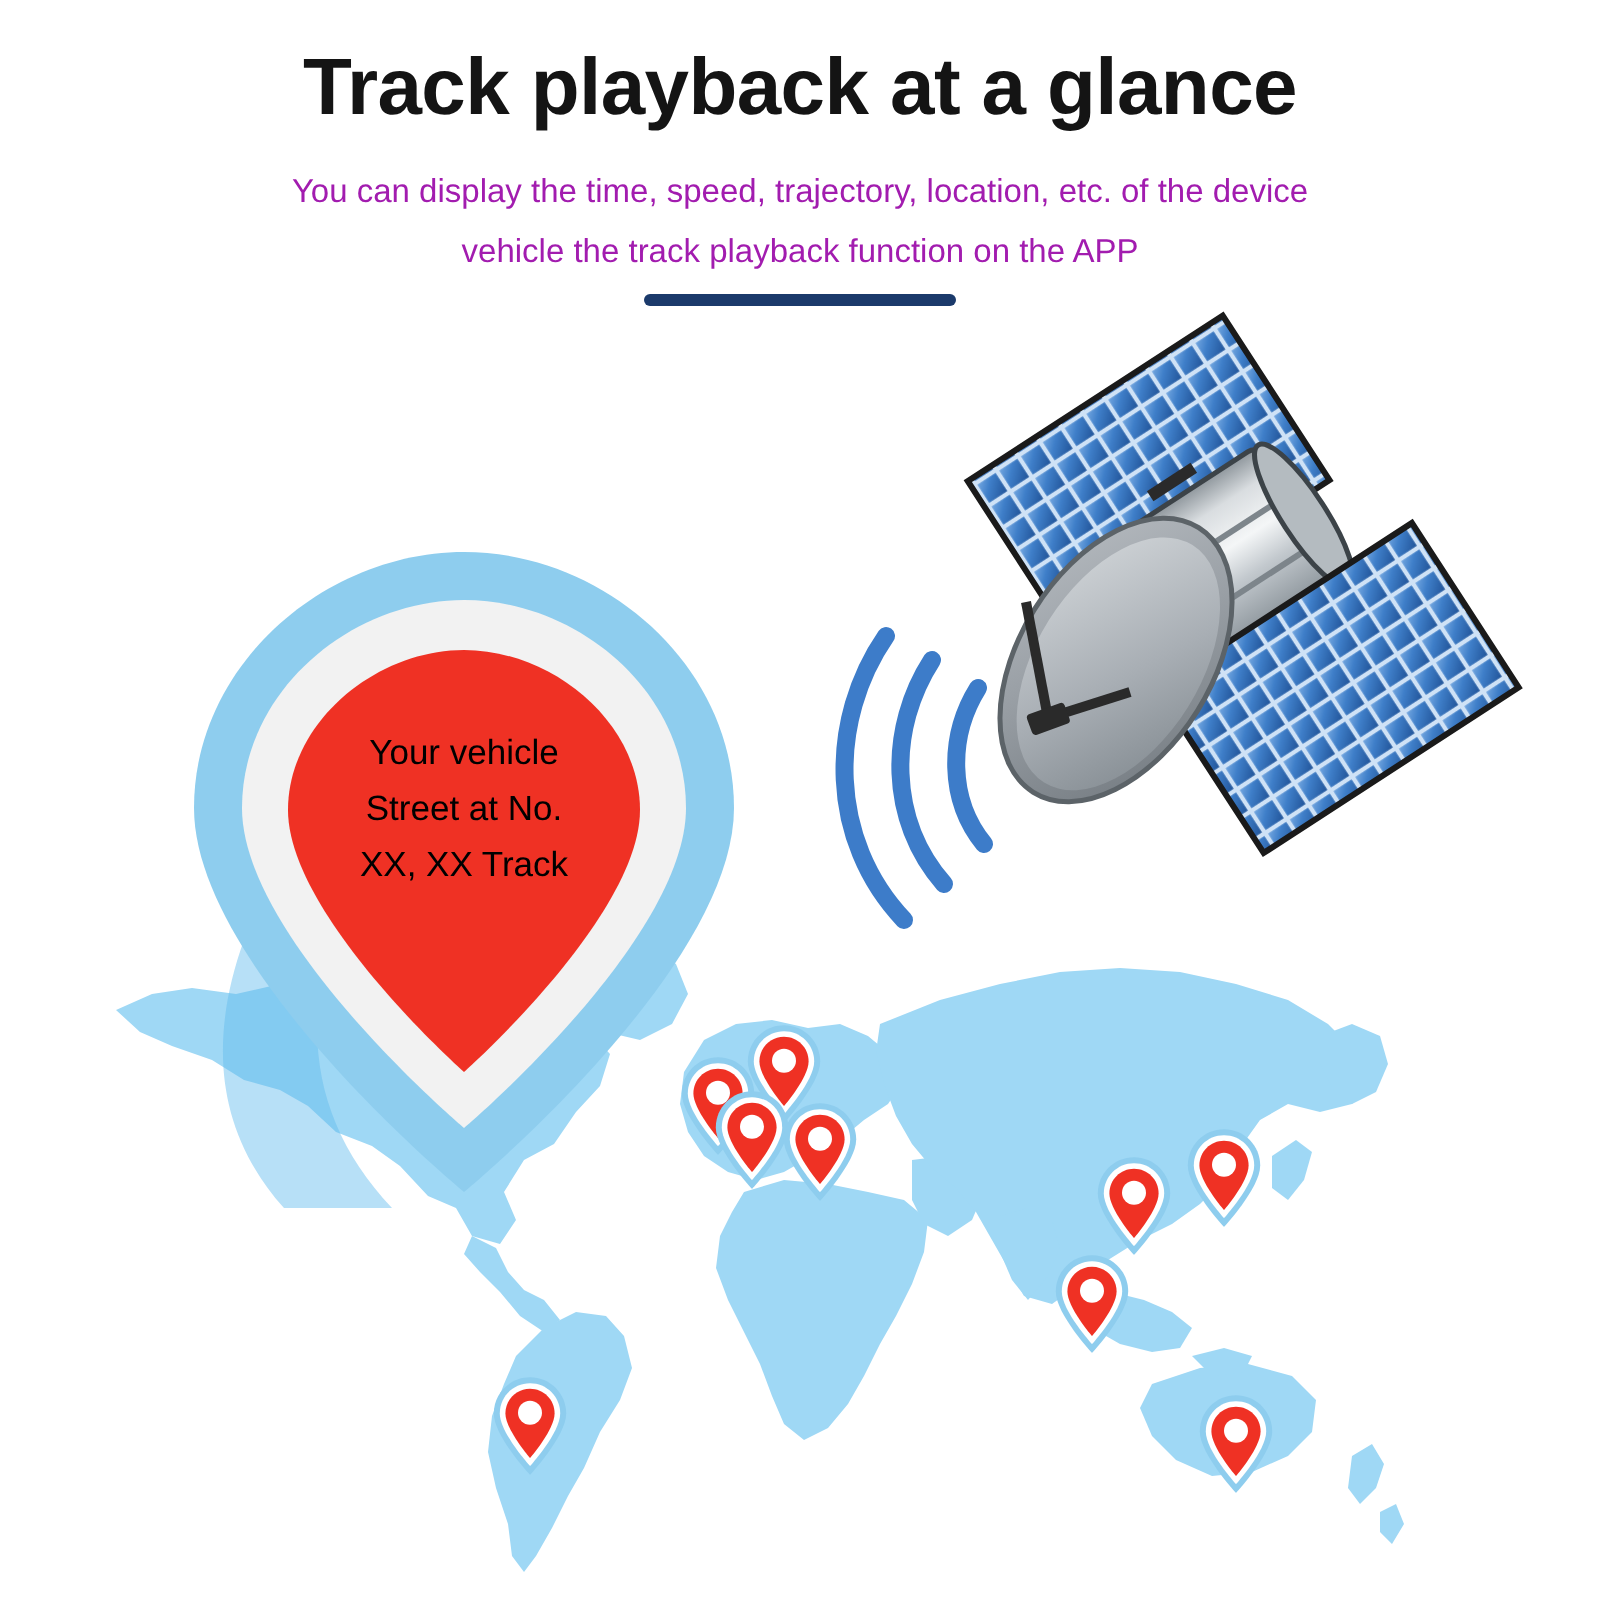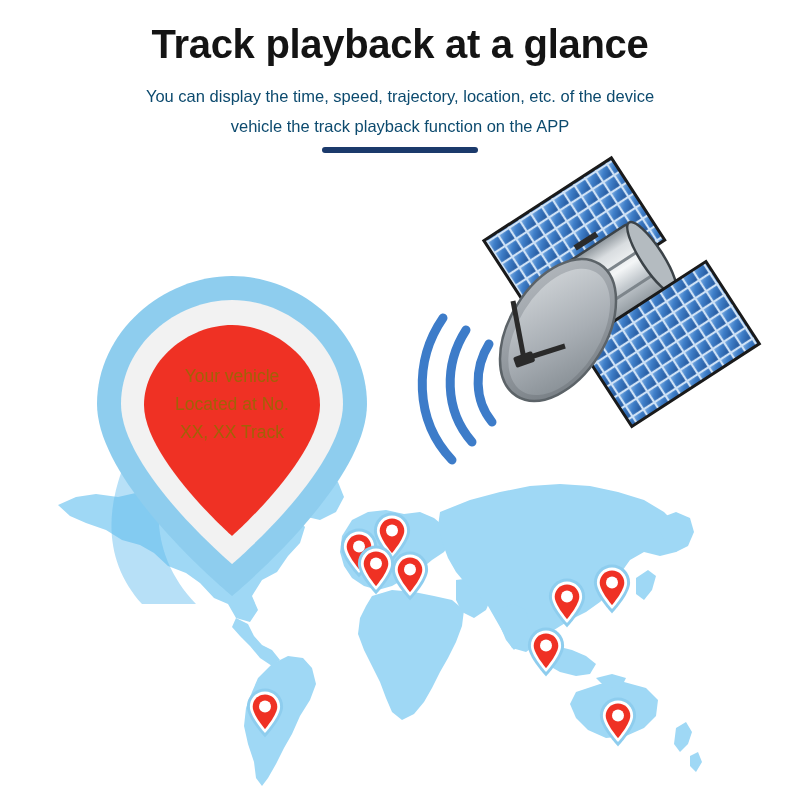--- a/index.html
+++ b/index.html
@@ -34,21 +34,21 @@
     font-weight: bold;
     letter-spacing: -0.3px;
     color: #141414;
     font-family: "Liberation Sans", sans-serif;
   }
   .subtitle-block {
     margin-top: 14px;
   }
   .subtitle-line {
     font-size: 16.5px;
-    color: #0c4a6e;
+    color: #a21caf;
     line-height: 30px;
     font-family: "Liberation Sans", sans-serif;
   }
   .accent-bar {
     width: 156px;
     height: 6px;
     background: #1b3a6b;
     border-radius: 3px;
     margin: 6px auto 0 auto;
   }
@@ -58,21 +58,21 @@
     top: 0;
     width: 800px;
     height: 800px;
   }
   .pin-text {
     position: absolute;
     left: 143px;
     top: 362px;
     width: 178px;
     text-align: center;
-    color: #a16207;
+    color: #000000;
     font-size: 17.5px;
     line-height: 28px;
     font-family: "Liberation Sans", sans-serif;
     pointer-events: none;
   }
   .pin-text div { white-space: nowrap; }
 </style>
 </head>
 <body>
 
@@ -235,17 +235,17 @@
       <g stroke="#2a2a2a" stroke-width="5" fill="none">
         <path d="M524 359 L513 301"></path>
         <path d="M524 359 L565 346"></path>
       </g>
       <rect x="514" y="354" width="20" height="11" rx="2" fill="#2a2a2a" transform="rotate(-20 524 359)"></rect>
     </g>
   </svg>
 
   <div class="pin-text">
     <div>Your vehicle</div>
-    <div>Located at No.</div>
+    <div>Street at No.</div>
     <div>XX, XX Track</div>
   </div>
 
 </div>
 
 </body></html>

